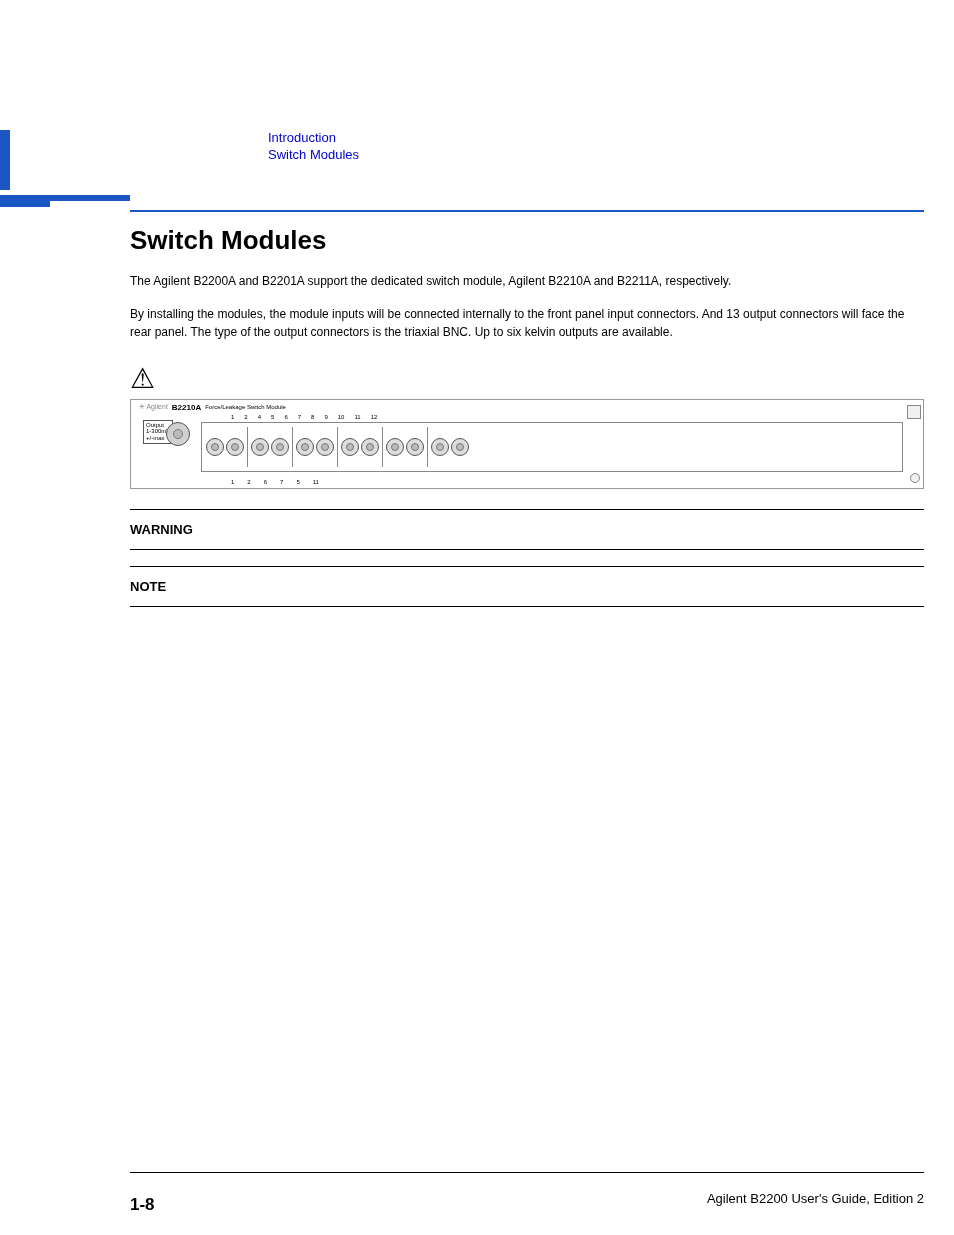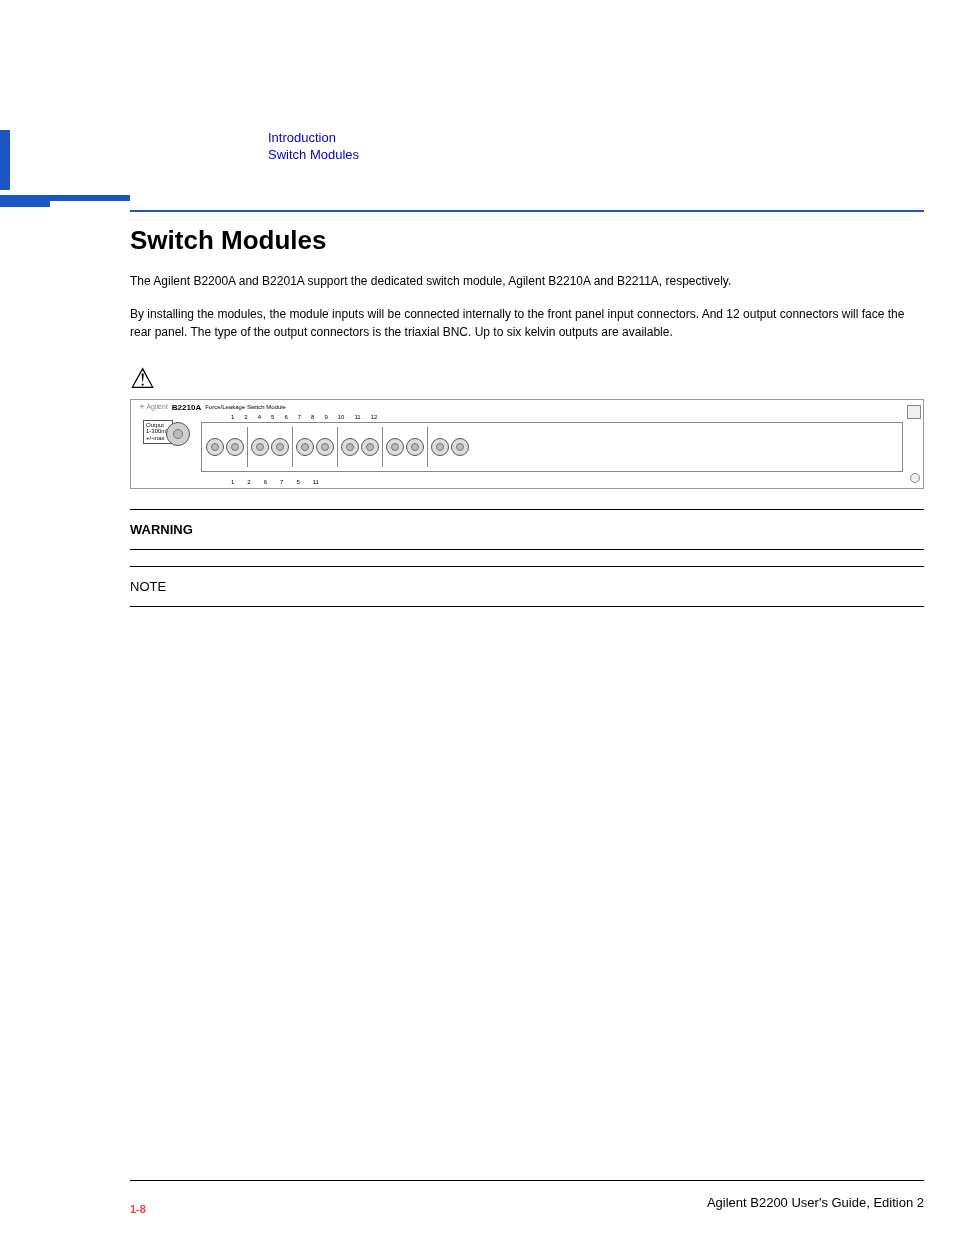--- a/index.html
+++ b/index.html
@@ -198,21 +198,21 @@
       align-items: flex-start;
       border-top: 1.5px solid #000;
       border-bottom: 1.5px solid #000;
       padding: 12px 0;
       margin-bottom: 16px;
       gap: 0;
     }
 
     .note-label {
       font-size: 13px;
-      font-weight: normal;
+      font-weight: bold;
       color: #000;
       min-width: 130px;
       padding-right: 10px;
     }
 
     .note-text {
       font-size: 13.5px;
       color: #000;
       line-height: 1.55;
       flex: 1;
@@ -225,23 +225,23 @@
       left: 130px;
       right: 30px;
       display: flex;
       justify-content: space-between;
       align-items: center;
       border-top: 1.5px solid #000;
       padding-top: 8px;
     }
 
     .footer-page-num {
-      font-size: 11px;
-      font-weight: bold;
-      color: #ef4444;
+      font-size: 17px;
+      font-weight: bold;
+      color: #000000;
       margin-top: 14px;
     }
 
     .footer-title {
       font-size: 13px;
       font-weight: normal;
       color: #000;
     }
 
     
@@ -278,21 +278,21 @@
     <a class="breadcrumb-link" href="#">Switch Modules</a>
   </div>
 
   <div class="top-rule"></div>
 
   <div class="main-content">
 
     <h1 class="page-heading">Switch Modules</h1>
 
     <p class="body-text">The Agilent B2200A and B2201A support the dedicated switch module, Agilent B2210A and B2211A, respectively.</p>
-    <p class="body-text">By installing the modules, the module inputs will be connected internally to the front panel input connectors. And 12 output connectors will face the rear panel. The type of the output connectors is the triaxial BNC. Up to six kelvin outputs are available.</p>
+    <p class="body-text">By installing the modules, the module inputs will be connected internally to the front panel input connectors. And 13 output connectors will face the rear panel. The type of the output connectors is the triaxial BNC. Up to six kelvin outputs are available.</p>
 
     <div class="figure-section">
 
       <div style="margin-bottom: 4px;">
         <span style="font-size:28px; display:inline-block;">⚠</span>
       </div>
 
 
       <div class="switch-diagram">
 

